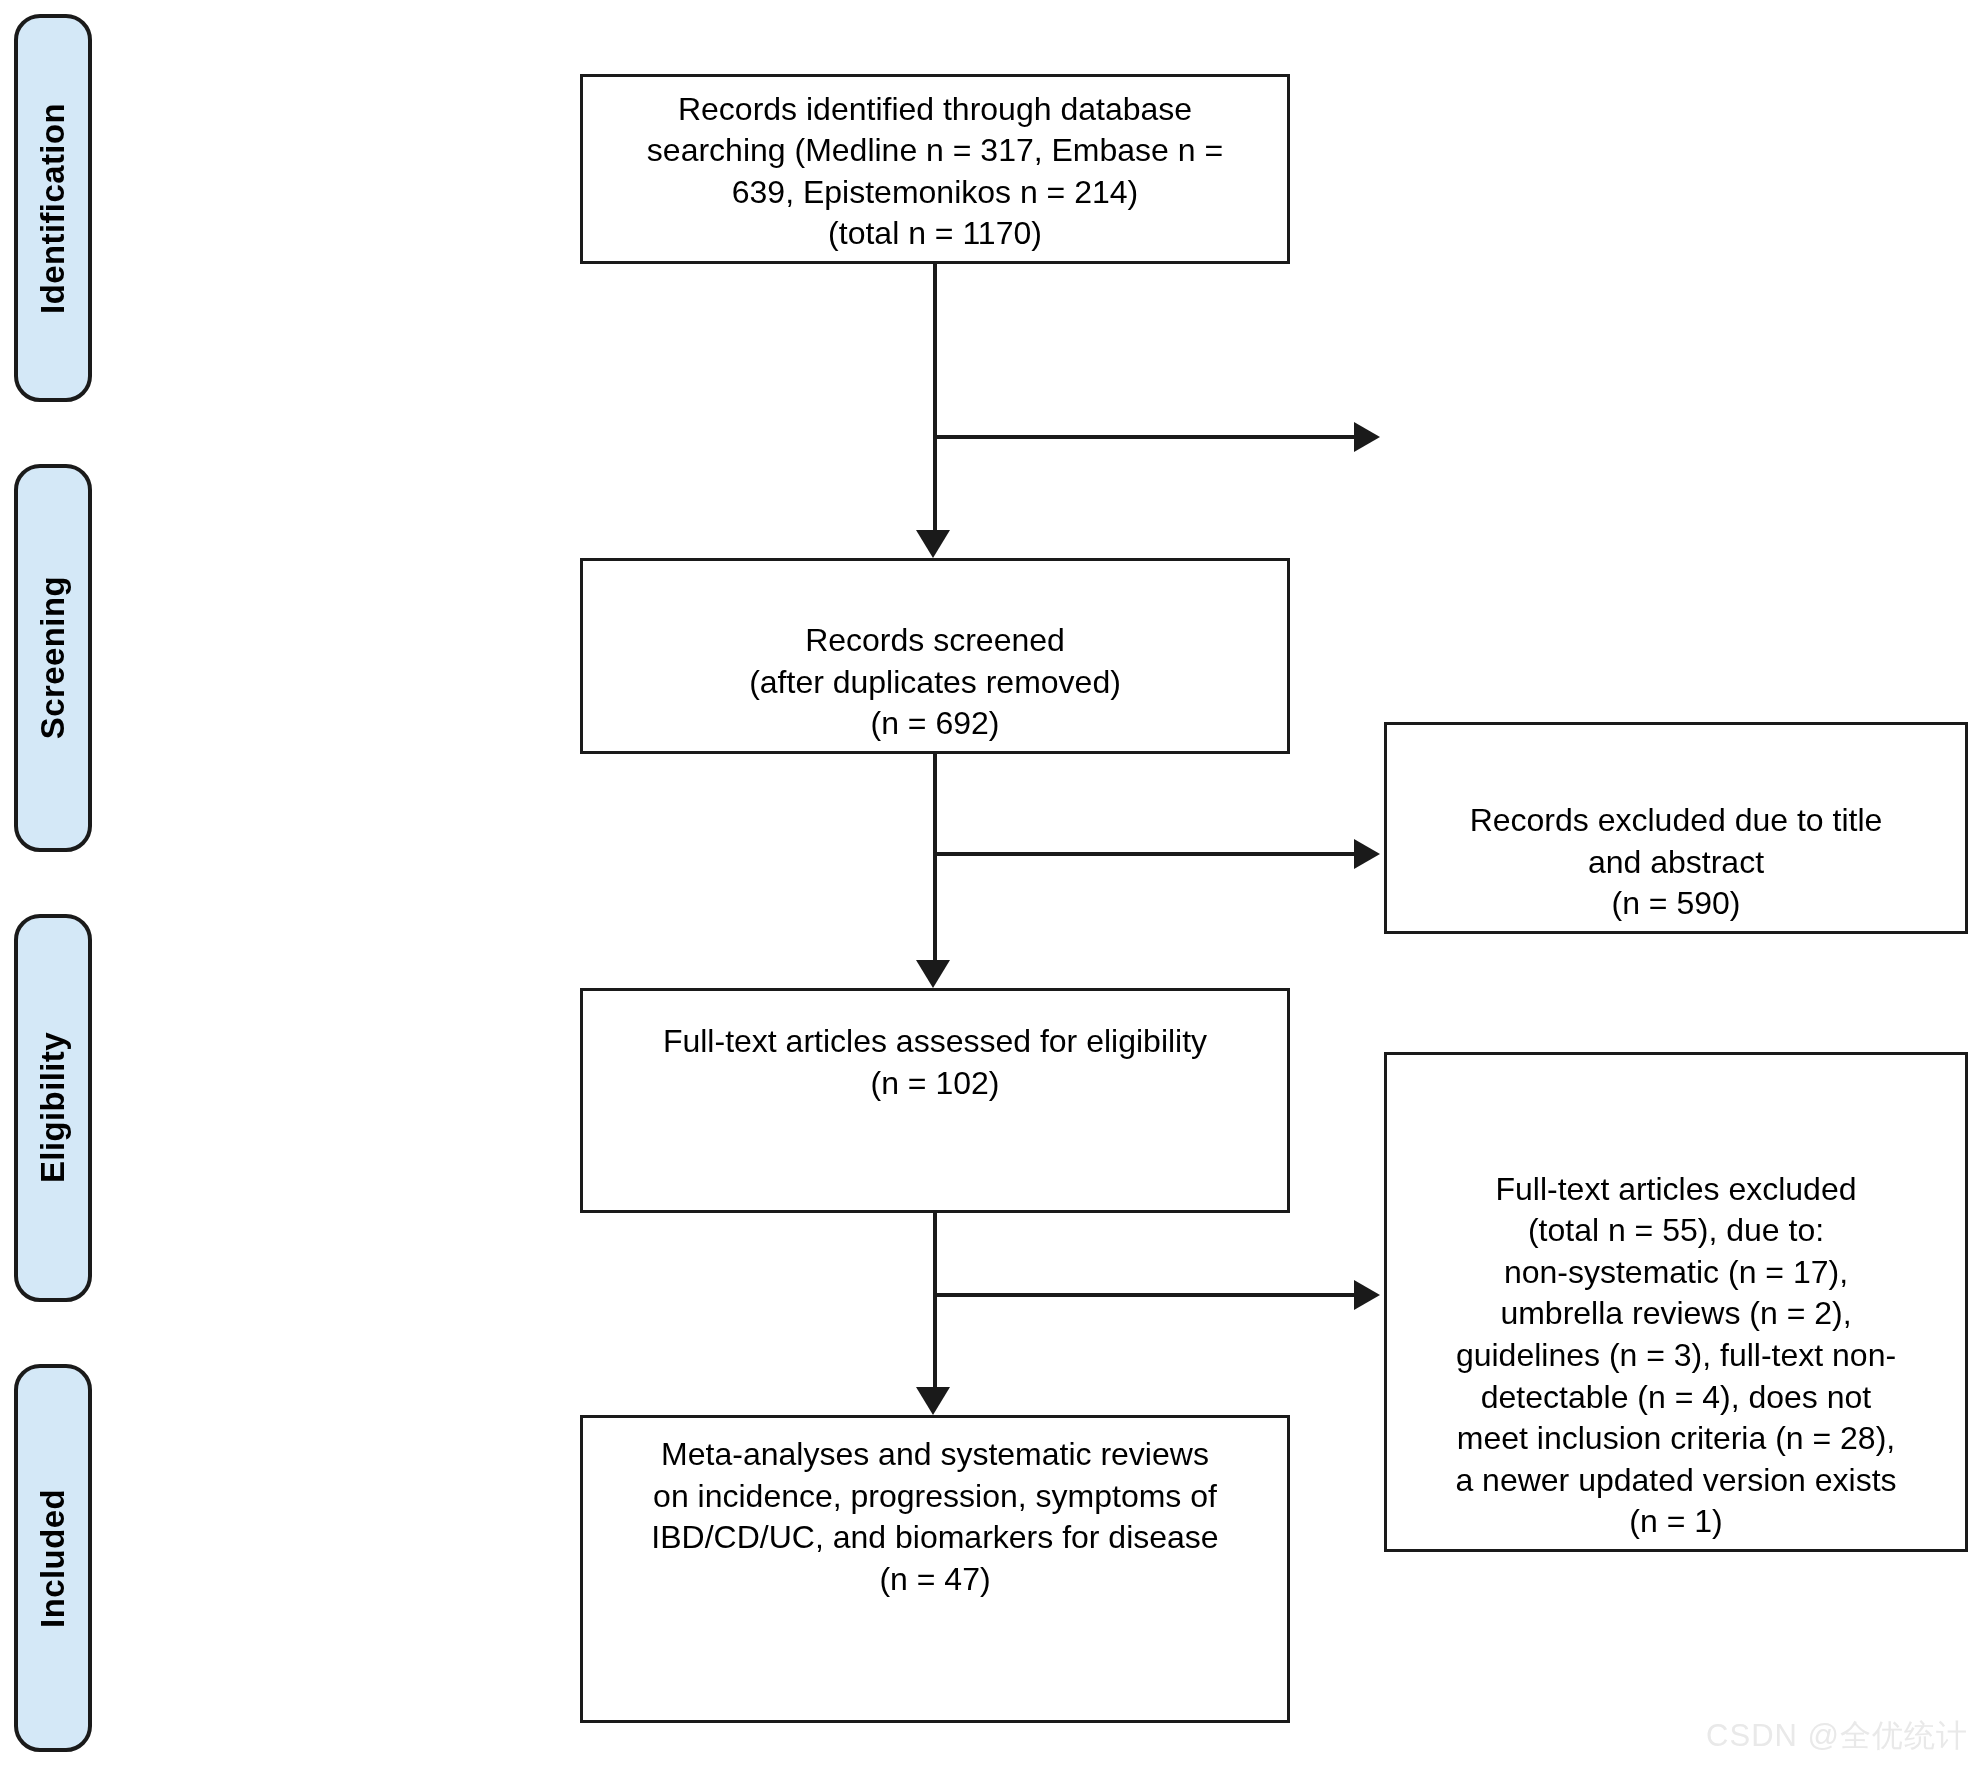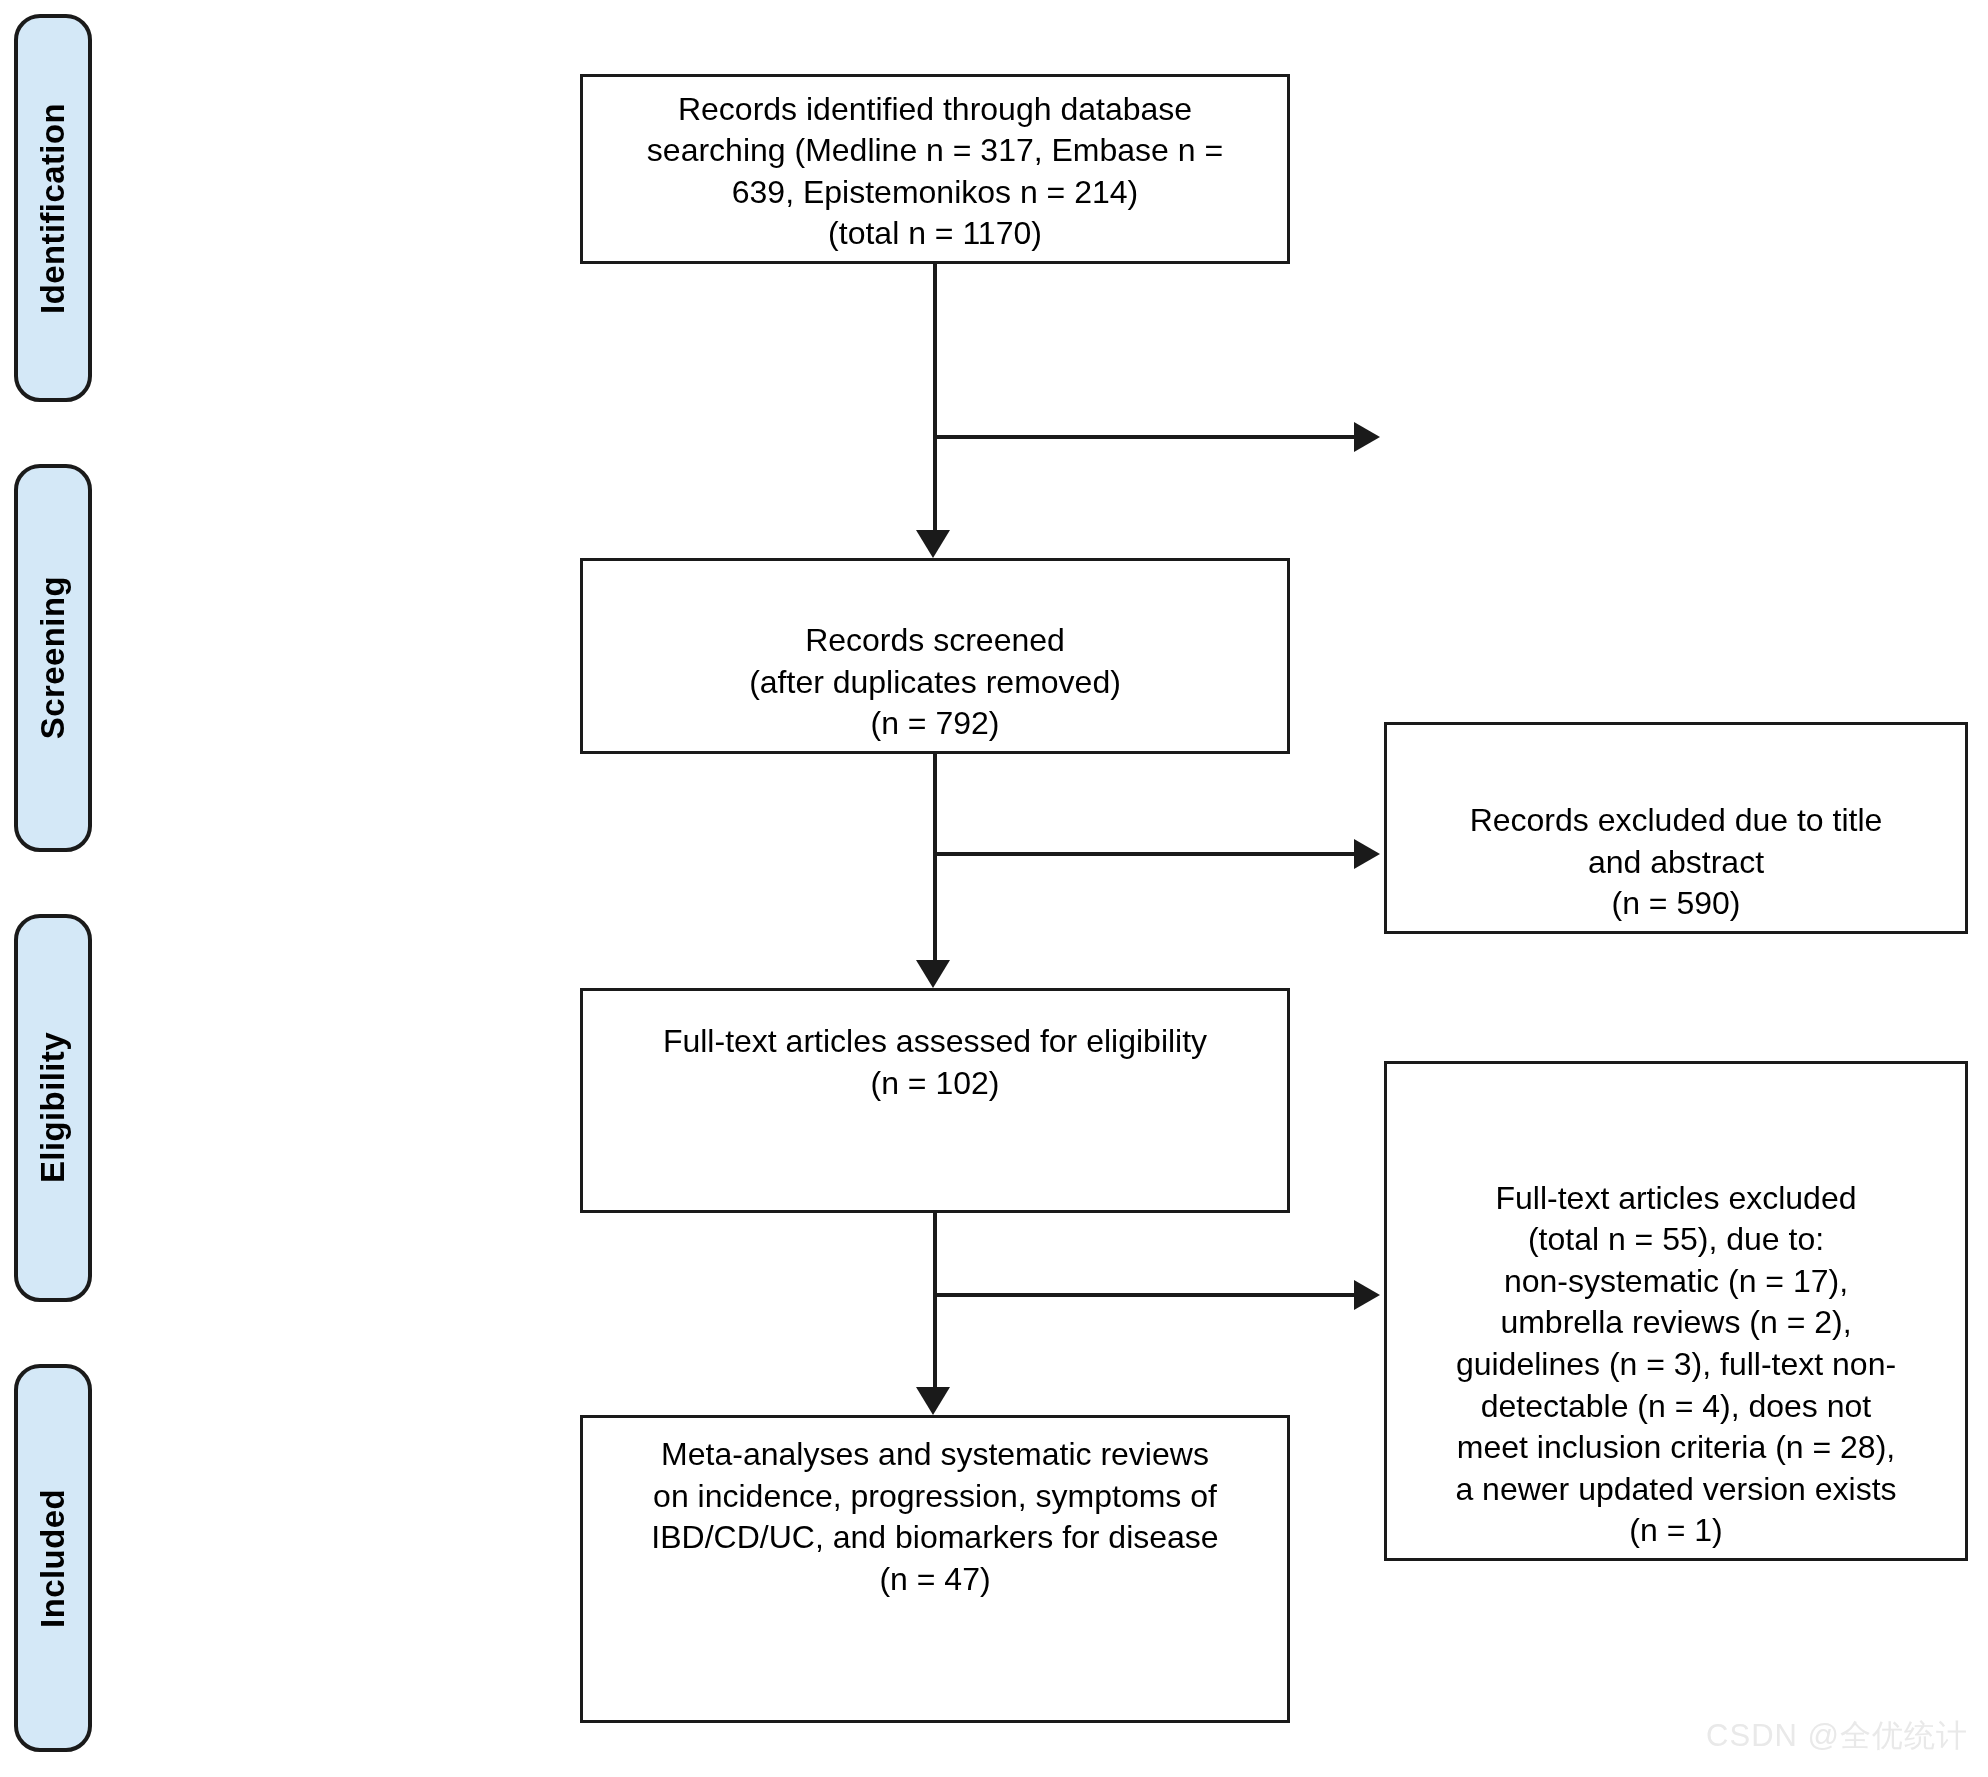--- a/index.html
+++ b/index.html
@@ -126,21 +126,21 @@
   <div class="flow-box" style="left:580px; top:74px; width:710px; height:190px;">
     <span class="flow-box-text">Records identified through database
 searching (Medline n = 317, Embase n =
 639, Epistemonikos n = 214)
 (total n = 1170)</span>
   </div>
 
   <div class="flow-box" style="left:580px; top:558px; width:710px; height:196px;">
     <span class="flow-box-text">Records screened
 (after duplicates removed)
-(n = 792)</span>
+(n = 692)</span>
   </div>
 
   <div class="flow-box align-top" style="left:580px; top:988px; width:710px; height:225px; padding-top:30px;">
     <span class="flow-box-text">Full-text articles assessed for eligibility
 (n = 102)</span>
   </div>
 
   <div class="flow-box align-top" style="left:580px; top:1415px; width:710px; height:308px; padding-top:16px;">
     <span class="flow-box-text">Meta-analyses and systematic reviews
 on incidence, progression, symptoms of
@@ -148,21 +148,21 @@
 (n = 47)</span>
   </div>
 
 
   <div class="flow-box" style="left:1384px; top:722px; width:584px; height:212px;">
     <span class="flow-box-text">Records excluded due to title
 and abstract
 (n = 590)</span>
   </div>
 
-  <div class="flow-box" style="left:1384px; top:1052px; width:584px; height:500px;margin-top:9px;">
+  <div class="flow-box" style="left:1384px; top:1052px; width:584px; height:500px;">
     <span class="flow-box-text">Full-text articles excluded
 (total n = 55), due to:
 non-systematic (n = 17),
 umbrella reviews (n = 2),
 guidelines (n = 3), full-text non-
 detectable (n = 4), does not
 meet inclusion criteria (n = 28),
 a newer updated version exists
 (n = 1)</span>
   </div>

